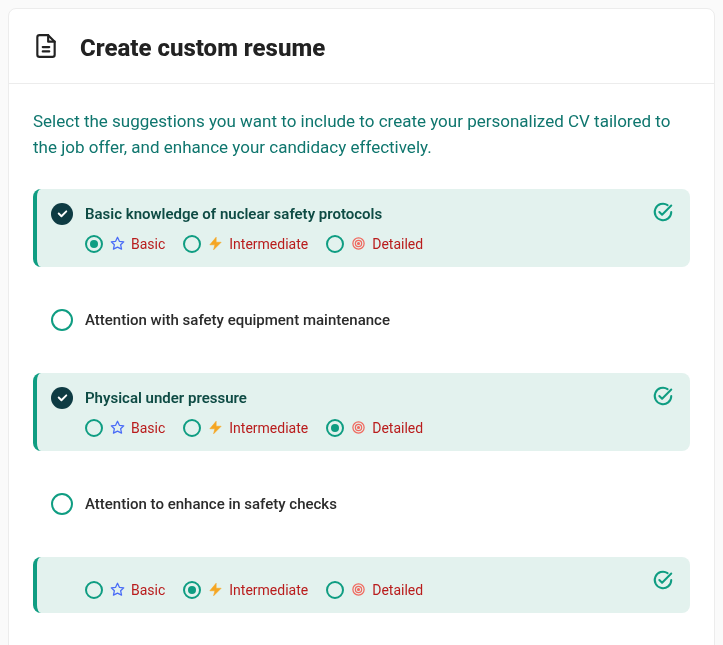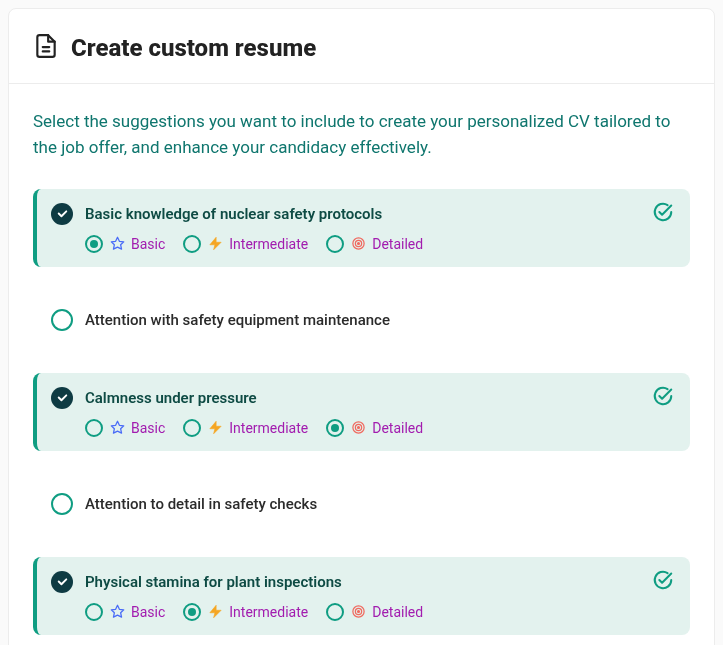--- a/index.html
+++ b/index.html
@@ -11,21 +11,21 @@
   .card {
     width: 707px;
     background: #fff;
     border: 1px solid #ececec;
     border-radius: 8px;
     overflow: hidden;
   }
   .card-header {
     display: flex;
     align-items: center;
-    gap: 12px;
+    gap: 21px;
     padding: 24px 24px 20px 24px;
     border-bottom: 1px solid #ececec;
   }
   .card-header svg { flex-shrink: 0; }
   .card-title {
     font-size: 24px;
     font-weight: 800;
     color: #222;
   }
   .card-body { padding: 24px 24px 20px 24px; }
@@ -104,21 +104,21 @@
     flex-shrink: 0;
   }
   .radio.sel::after {
     content: "";
     width: 8px; height: 8px; border-radius: 50%;
     background: #0f9d82;
   }
   .level-icon { width: 16px; height: 16px; display:flex; align-items:center; justify-content:center; }
   .level-label {
     font-size: 14px;
-    color: #a21caf;
+    color: #b91c1c;
   }
 </style>
 </head>
 <body>
 
 <div class="card">
 
   <div class="card-header">
     <span>
       <svg width="26" height="26" viewBox="0 0 24 24" fill="none" stroke="#222" stroke-width="2" stroke-linecap="round" stroke-linejoin="round">
@@ -185,21 +185,21 @@
             <span class="sugg-title">Attention with safety equipment maintenance</span>
           </div>
         </div>
         <div class="suggestion active">
           <div class="sugg-row1">
             <span class="chk filled">
               <svg width="13" height="13" viewBox="0 0 24 24" fill="none" stroke="#fff" stroke-width="3.5" stroke-linecap="round" stroke-linejoin="round">
                 <polyline points="5 12 10 17 19 8"></polyline>
               </svg>
             </span>
-            <span class="sugg-title">Calmness under pressure</span>
+            <span class="sugg-title">Physical under pressure</span>
           </div>
           <span class="check-badge"><svg width="22" height="22" viewBox="0 0 24 24" fill="none" stroke="#0f9d82" stroke-width="2.2" stroke-linecap="round" stroke-linejoin="round">
               <path d="M21 12a9 9 0 1 1-4-7.5"></path>
               <polyline points="8 12 11 15 21 5"></polyline>
             </svg></span>
           <div class="levels">
             <div class="level">
               <span class="radio "></span>
               <span class="level-icon">
                 <svg width="15" height="15" viewBox="0 0 24 24" fill="none" stroke="#4a6cf7" stroke-width="2" stroke-linecap="round" stroke-linejoin="round">
@@ -226,32 +226,24 @@
                   <circle cx="12" cy="12" r="1.5" fill="#f06a5f"></circle>
                 </svg>
               </span>
               <span class="level-label">Detailed</span>
             </div>
           </div>
         </div>
         <div class="suggestion inactive">
           <div class="sugg-row1">
             <span class="chk empty"></span>
-            <span class="sugg-title">Attention to detail in safety checks</span>
+            <span class="sugg-title">Attention to enhance in safety checks</span>
           </div>
         </div>
         <div class="suggestion active">
-          <div class="sugg-row1">
-            <span class="chk filled">
-              <svg width="13" height="13" viewBox="0 0 24 24" fill="none" stroke="#fff" stroke-width="3.5" stroke-linecap="round" stroke-linejoin="round">
-                <polyline points="5 12 10 17 19 8"></polyline>
-              </svg>
-            </span>
-            <span class="sugg-title">Physical stamina for plant inspections</span>
-          </div>
           <span class="check-badge"><svg width="22" height="22" viewBox="0 0 24 24" fill="none" stroke="#0f9d82" stroke-width="2.2" stroke-linecap="round" stroke-linejoin="round">
               <path d="M21 12a9 9 0 1 1-4-7.5"></path>
               <polyline points="8 12 11 15 21 5"></polyline>
             </svg></span>
           <div class="levels">
             <div class="level">
               <span class="radio "></span>
               <span class="level-icon">
                 <svg width="15" height="15" viewBox="0 0 24 24" fill="none" stroke="#4a6cf7" stroke-width="2" stroke-linecap="round" stroke-linejoin="round">
                   <polygon points="12 2 15 8.5 22 9.3 17 14 18.5 21 12 17.8 5.5 21 7 14 2 9.3 9 8.5 12 2"></polygon>

